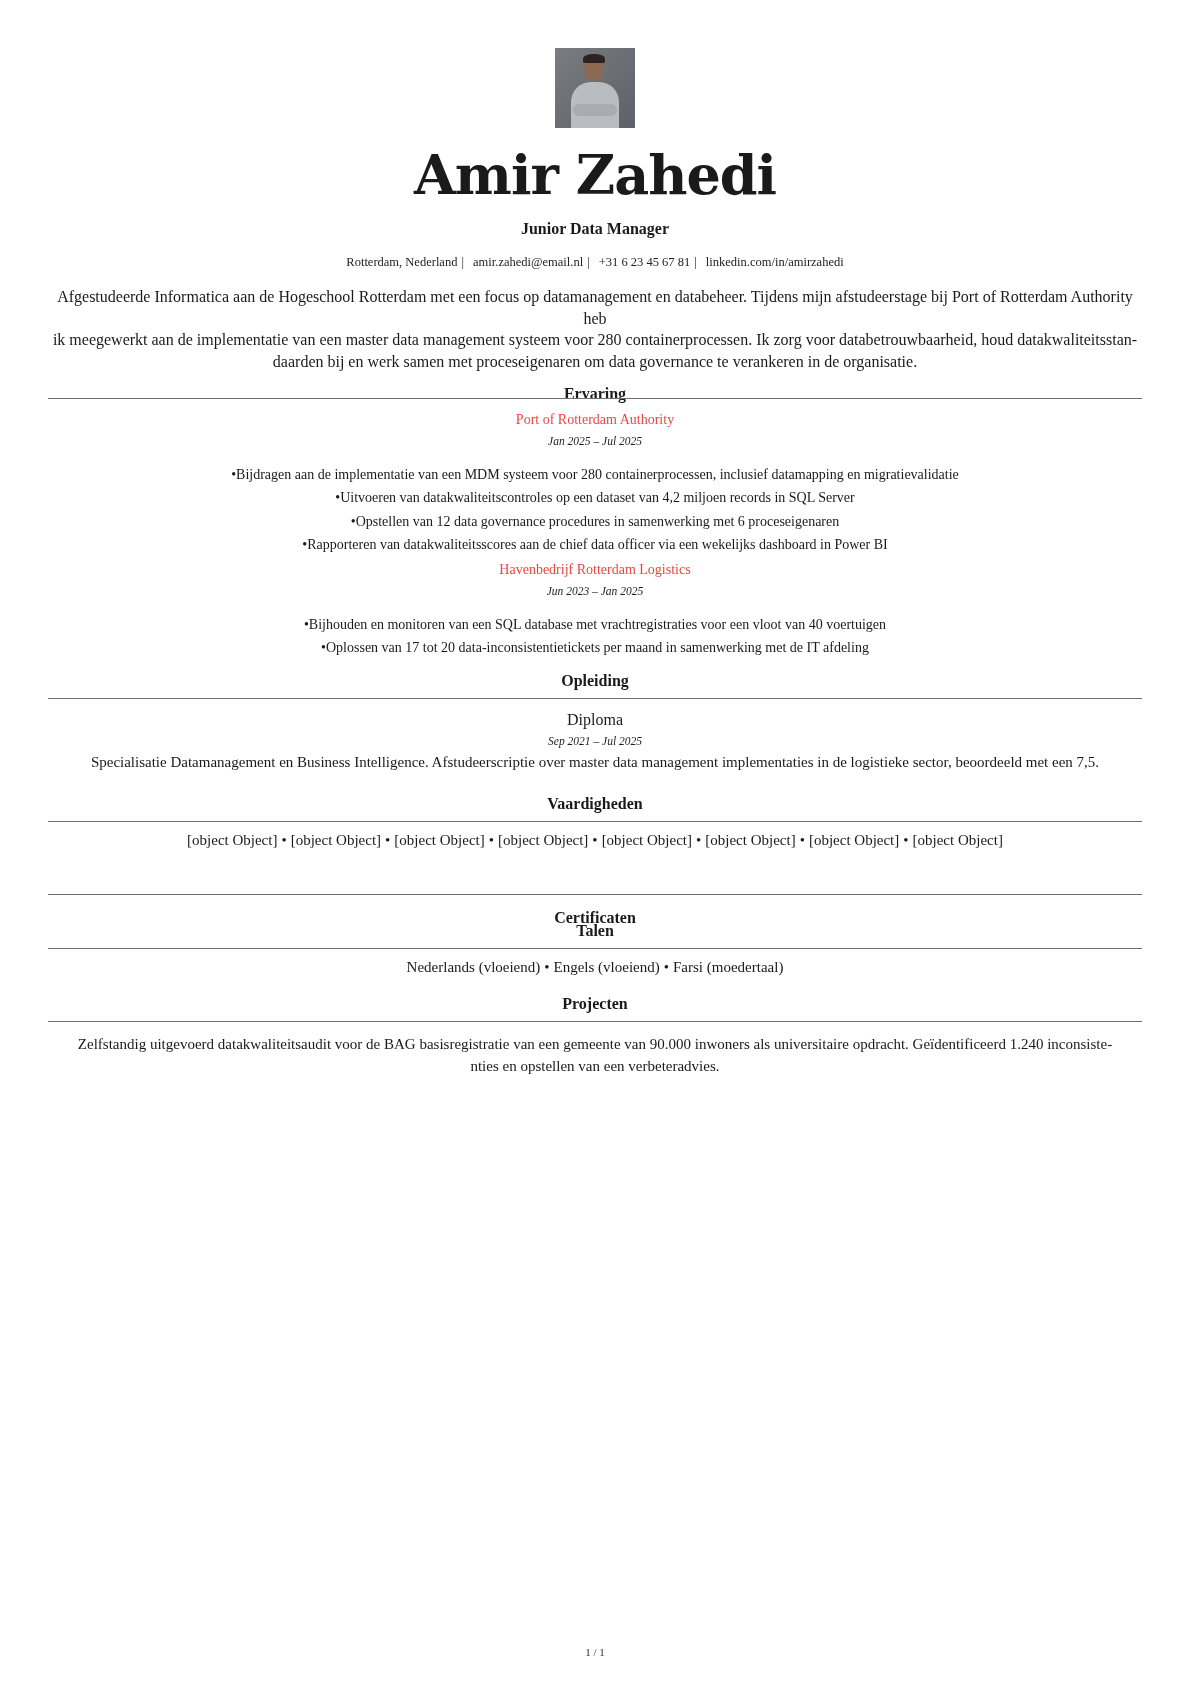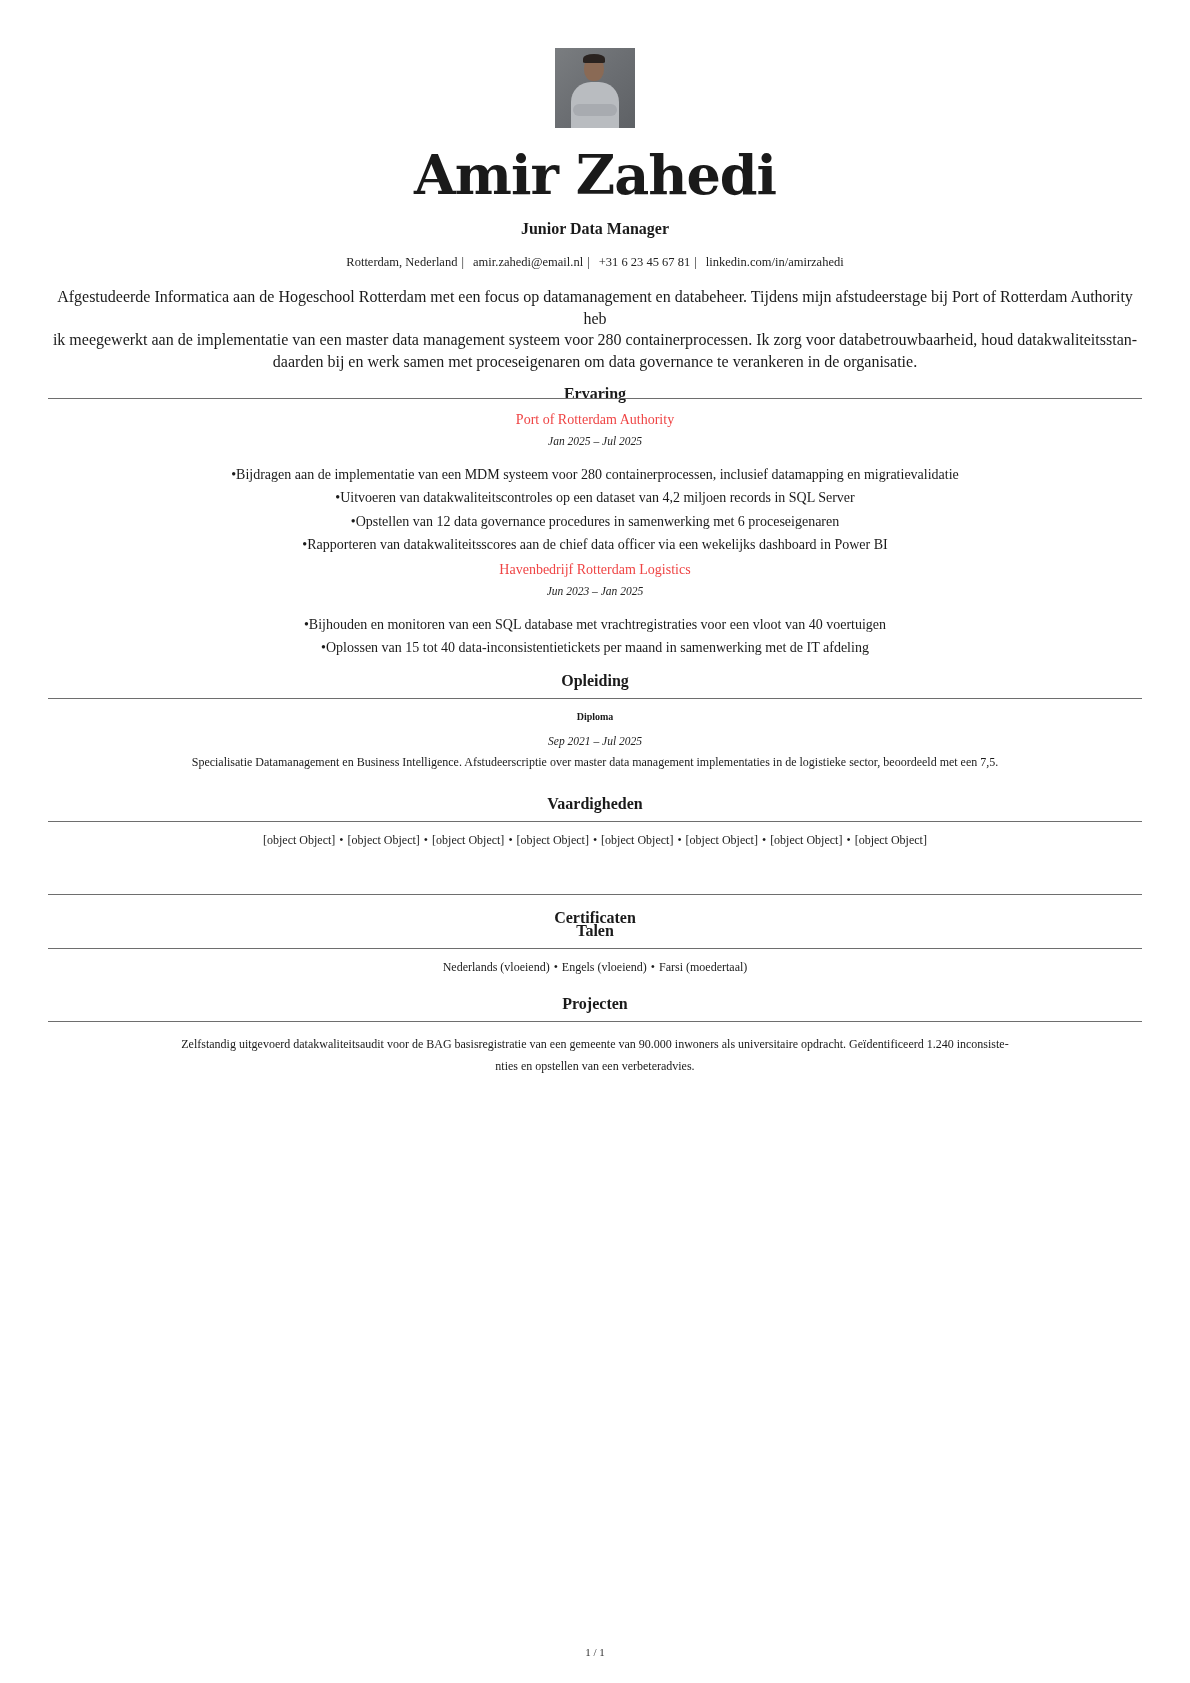--- a/index.html
+++ b/index.html
@@ -29,22 +29,22 @@
     .summary {
       position: absolute; left: 0; right: 0; top: 286px;
       font-size: 16px; line-height: 21.5px; text-align: center;
     }
     .section-title { position: absolute; left: 0; right: 0; font-weight: bold; font-size: 16px; }
     .rule { position: absolute; left: 0; right: 0; height: 0; border-top: 1.5px solid #6e6e6e; }
     .company { position: absolute; left: 0; right: 0; font-size: 14px; color: #ef4444; }
     .dates { position: absolute; left: 0; right: 0; font-size: 11.5px; font-style: italic; color: #222; }
     .bullets { position: absolute; left: 0; right: 0; font-size: 14px; line-height: 23.3px; margin: 8px; padding: 0; list-style: none; }
     .bullets li::before { content: "\2022 "; }
-    .degree { position: absolute; left: 0; right: 0; font-weight: bold; font-size: 10px; }
-    .text-line { position: absolute; left: 0; right: 0; font-size: 12px; line-height: 21.5px; }
+    .degree { position: absolute; left: 0; right: 0; font-weight: normal; font-size: 16px; }
+    .text-line { position: absolute; left: 0; right: 0; font-size: 15px; line-height: 21.5px; }
     .inline-list span.dot { margin: 0 4px; }
     .footer { position: absolute; left: 0; right: 0; top: 1646px; text-align: center; font-size: 11px; color: #333; }
   </style>
 </head>
 <body>
 
 <div class="page">
 
   <div class="photo">
     <div class="body"></div>
@@ -78,21 +78,21 @@
     <li>Bijdragen aan de implementatie van een MDM systeem voor 280 containerprocessen, inclusief datamapping en migratievalidatie</li>
     <li>Uitvoeren van datakwaliteitscontroles op een dataset van 4,2 miljoen records in SQL Server</li>
     <li>Opstellen van 12 data governance procedures in samenwerking met 6 proceseigenaren</li>
     <li>Rapporteren van datakwaliteitsscores aan de chief data officer via een wekelijks dashboard in Power BI</li>
   </ul>
 
   <div class="company" style="top:562px;">Havenbedrijf Rotterdam Logistics</div>
   <div class="dates" style="top:585px;">Jun 2023 – Jan 2025</div>
   <ul class="bullets" style="top:605px;">
     <li>Bijhouden en monitoren van een SQL database met vrachtregistraties voor een vloot van 40 voertuigen</li>
-    <li>Oplossen van 15 tot 40 data-inconsistentietickets per maand in samenwerking met de IT afdeling</li>
+    <li>Oplossen van 17 tot 20 data-inconsistentietickets per maand in samenwerking met de IT afdeling</li>
   </ul>
 
   <div class="section-title" style="top:672px;">Opleiding</div>
   <div class="rule" style="top:698px;"></div>
   <div class="degree" style="top:711px;">Diploma</div>
   <div class="dates" style="top:735px;">Sep 2021 – Jul 2025</div>
   <div class="text-line" style="top:752px;">Specialisatie Datamanagement en Business Intelligence. Afstudeerscriptie over master data management implementaties in de logistieke sector, beoordeeld met een 7,5.</div>
 
   <div class="section-title" style="top:795px;">Vaardigheden</div>
   <div class="rule" style="top:821px;"></div>

